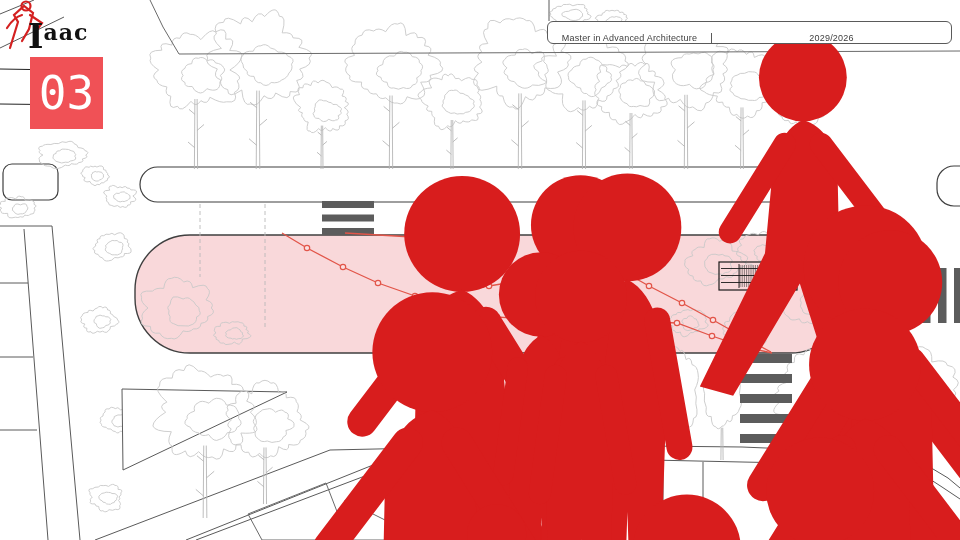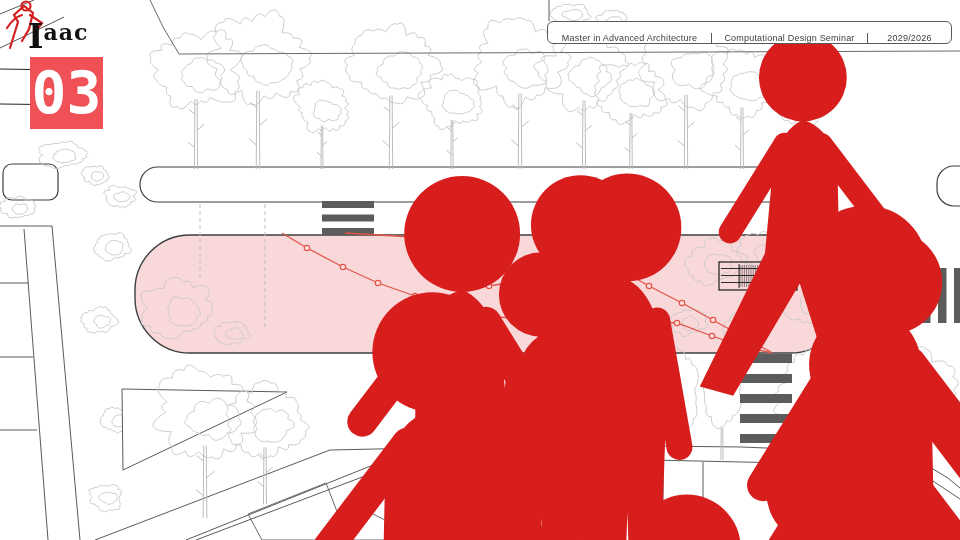--- a/index.html
+++ b/index.html
@@ -5,21 +5,21 @@
   html,body{margin:0;padding:0;}
   .stage{position:relative;width:960px;height:540px;overflow:hidden;background:#ffffff;
          font-family:"Liberation Sans",sans-serif;padding-left:41px;}
   .stage svg.plan{position:absolute;left:0;top:0;z-index:1;}
   .scribble-svg{position:absolute;left:0;top:0;z-index:3;pointer-events:none;}
   .logo{position:absolute;left:28px;top:22px;z-index:4;color:#111;white-space:nowrap;}
   .logo-I{font-family:"DejaVu Serif",serif;font-weight:900;font-size:33px;line-height:30px;}
   .logo-aac{font-family:"DejaVu Serif",serif;font-weight:700;font-size:22px;position:relative;top:-8px;letter-spacing:1px;}
   .badge{position:absolute;left:30px;top:57px;width:73px;height:72px;z-index:2;
          display:flex;align-items:center;justify-content:center;}
-  .badge-num{font-family:"DejaVu Sans Mono",monospace;font-weight:bold;font-size:58px;color:#ffffff;letter-spacing:0px;}
+  .badge-num{font-family:"DejaVu Sans Mono",monospace;font-weight:normal;font-size:46px;color:#ffffff;letter-spacing:0px;}
   .header{position:absolute;left:547px;top:21px;width:405px;height:23px;z-index:4;
           border:1px solid #5a5a5a;border-radius:6px;background:#ffffff;
           display:flex;align-items:flex-end;box-sizing:border-box;}
   .header .cell{display:flex;align-items:center;justify-content:center;
                 font-size:9px;color:#3d3d3d;letter-spacing:.2px;white-space:nowrap;}
   .header .c1{flex:0 0 163px;}
   .header .c2{flex:0 0 155px;border-left:1px solid #5a5a5a;}
   .header .c3{flex:1 1 auto;border-left:1px solid #5a5a5a;}
 </style>
 </head>
@@ -367,17 +367,16 @@
   <div class="logo">
     <span class="logo-I">I</span><span class="logo-aac">aac</span>
   </div>
 
   <div class="badge" style="background: rgb(240, 81, 86);">
     <span class="badge-num">03</span>
   </div>
 
   <div class="header">
     <div class="cell c1">Master in Advanced Architecture</div>
-    <div class="cell c2">Computational Design Seminar</div>
     <div class="cell c3">2029/2026</div>
   </div>
 
 </div>
 
 </body></html>

